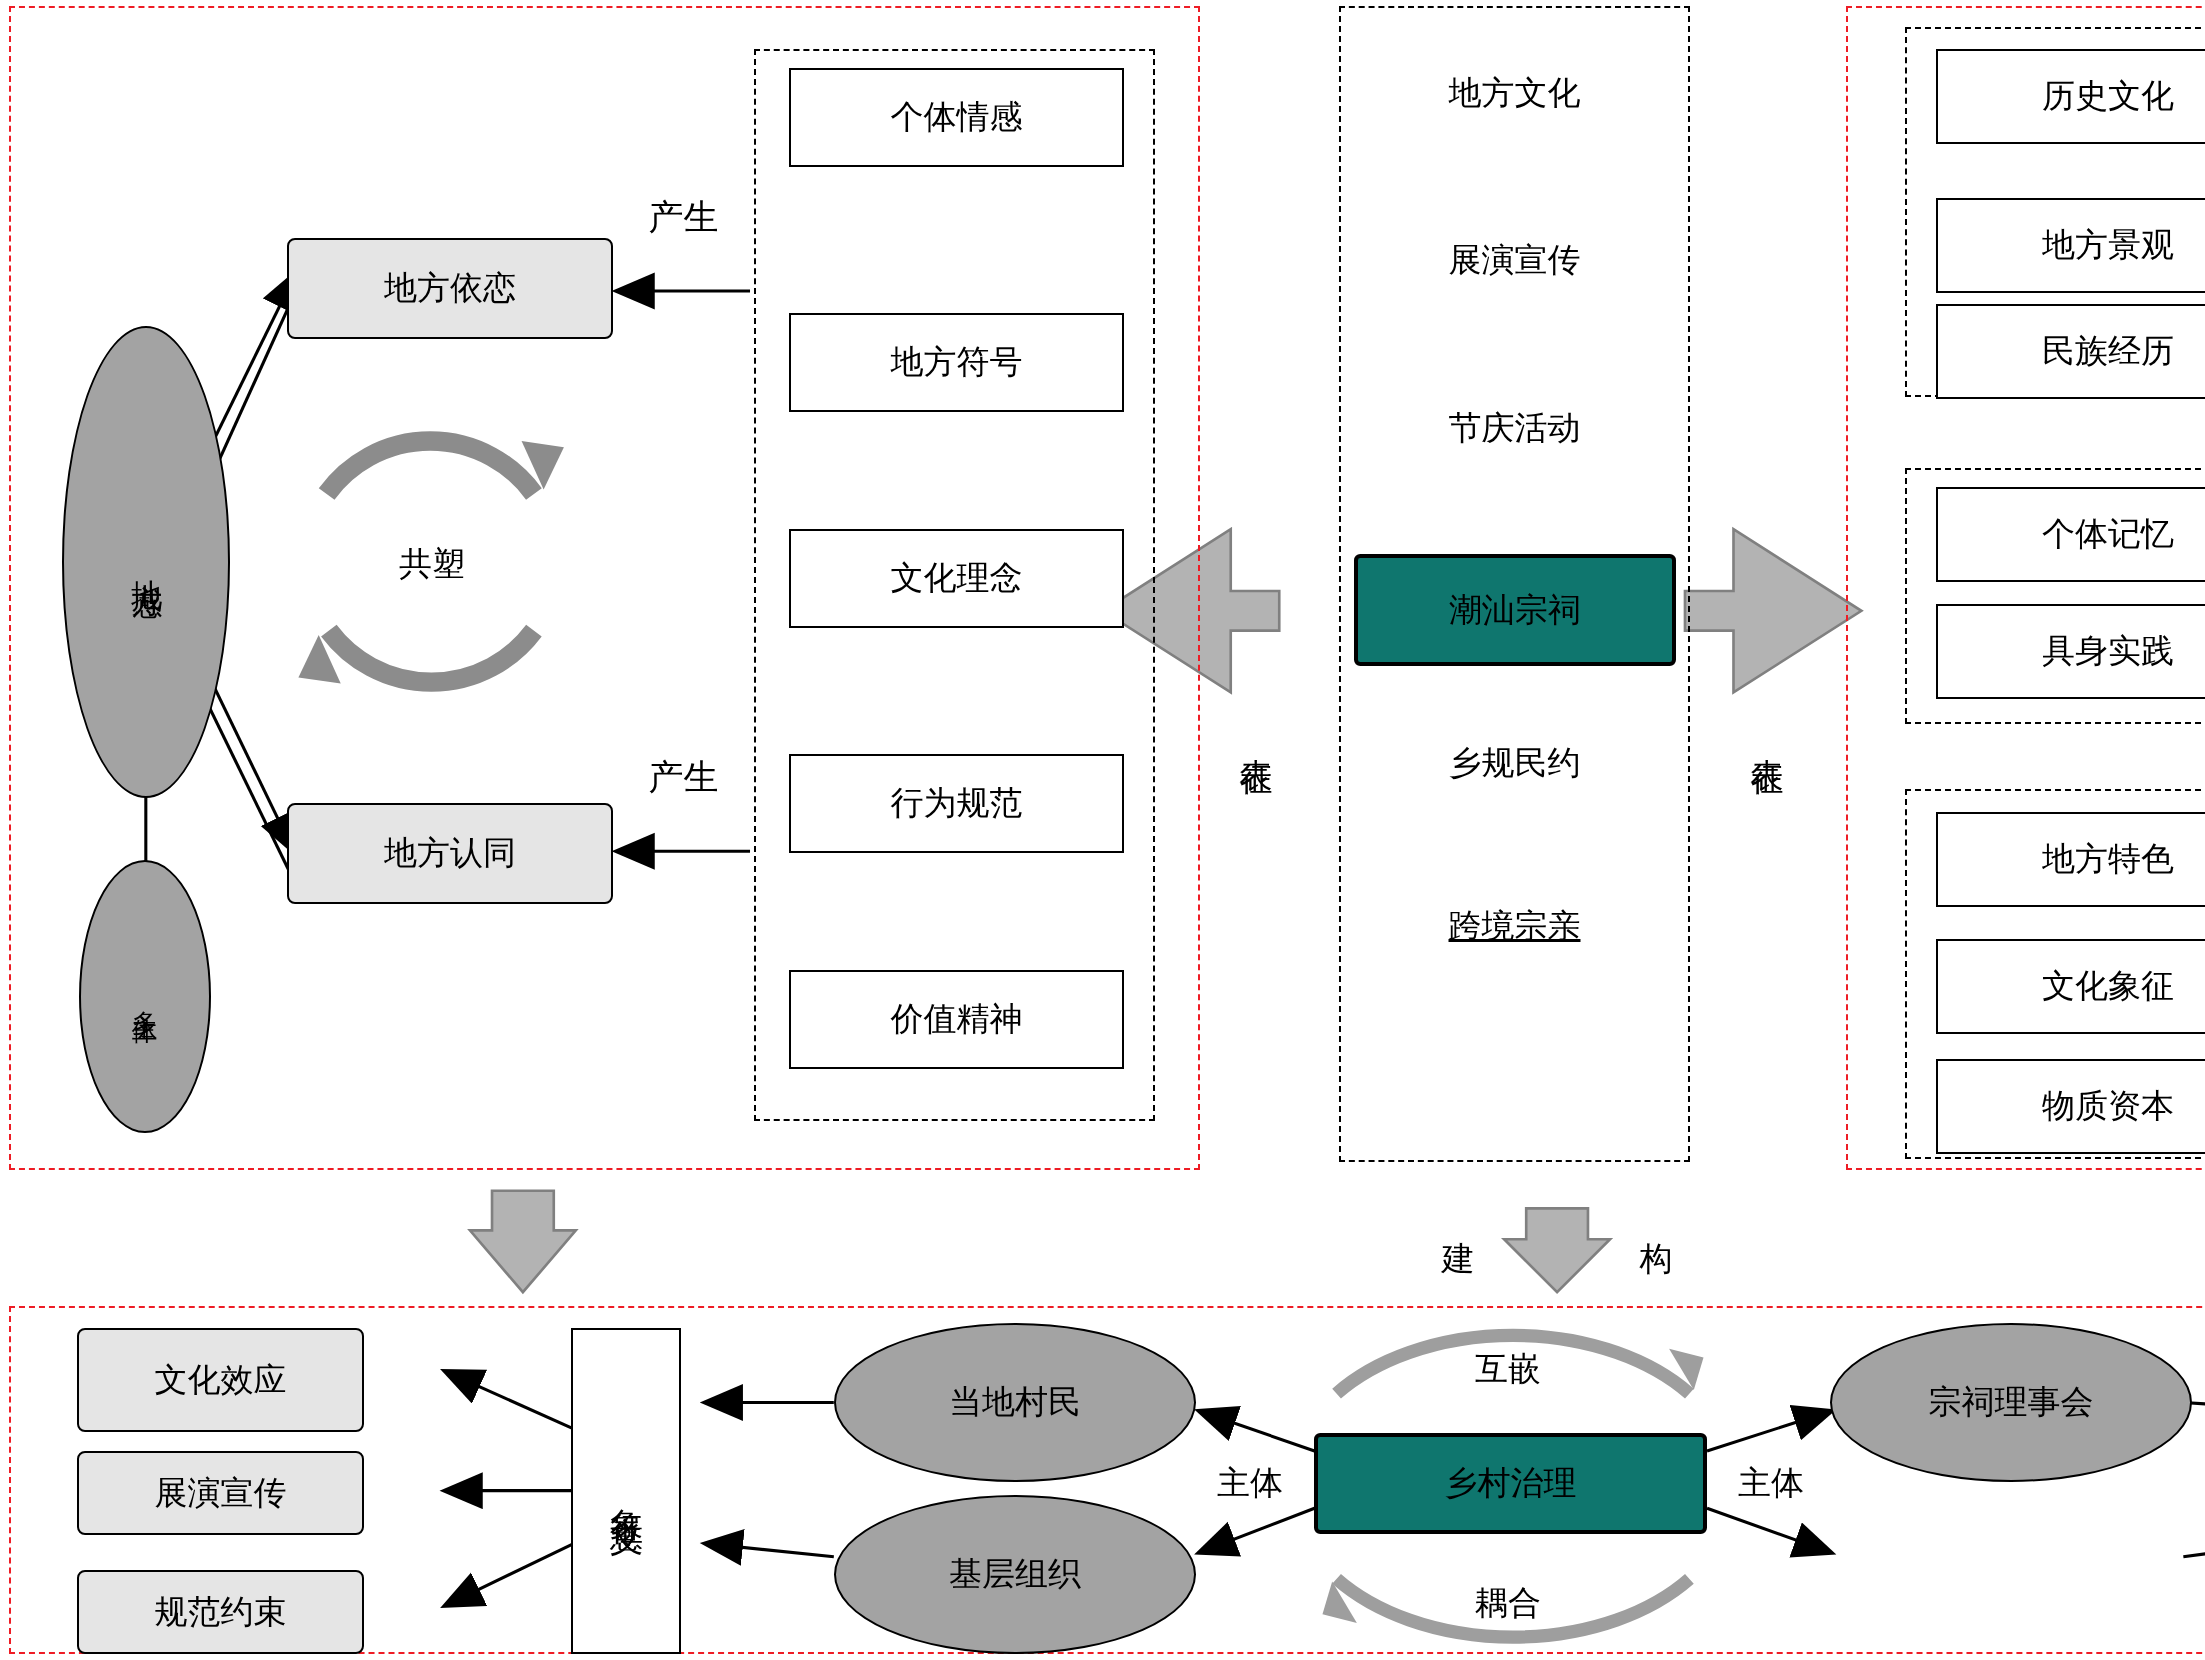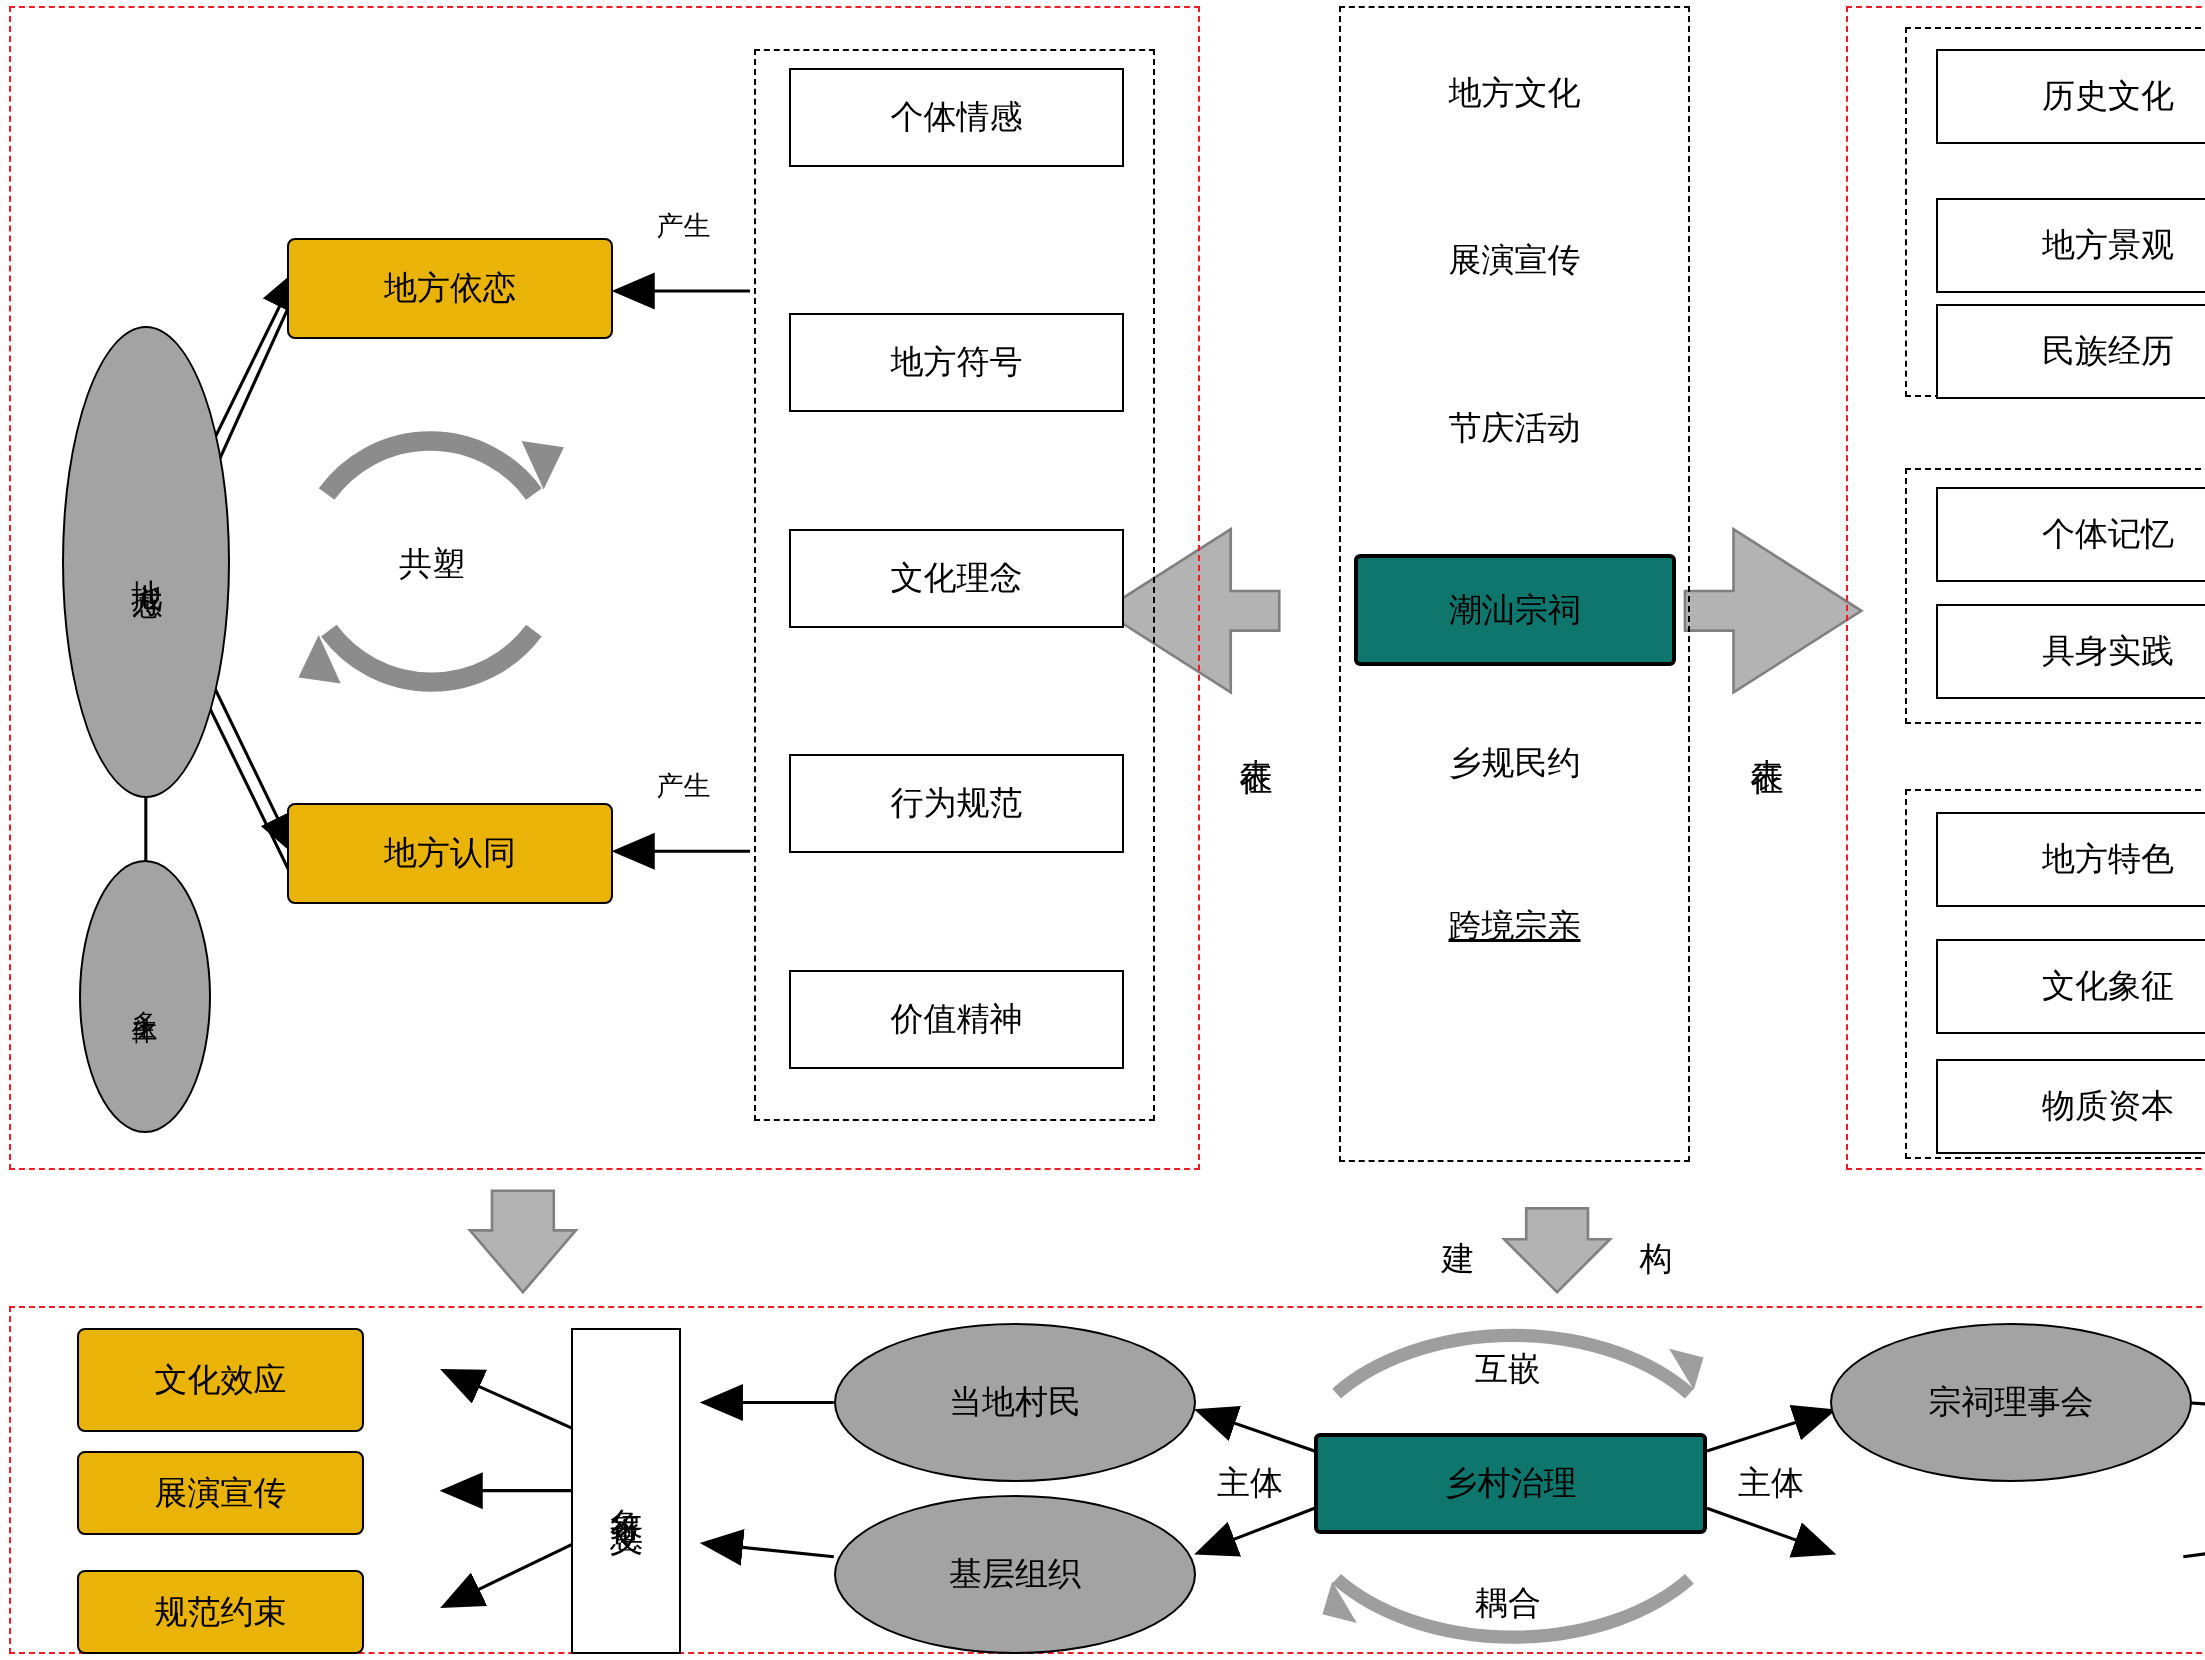--- a/index.html
+++ b/index.html
@@ -46,34 +46,34 @@
     border: 2.2px solid #000;
     background: #fff;
   }
   .rect-thick {
     border: 4.9px solid #000;
     background: #0f766e;
     border-radius: 6.2px;
   }
   .rect-round {
     border: 2.2px solid #000;
-    background: #eab308;
+    background: #e5e5e5;
     border-radius: 8px;
   }
   
   .ellipse {
     border: 2.2px solid #000;
     background: #a3a3a3;
     border-radius: 50%;
   }
 
   
   .fs-lg { font-size: 33px; }
   .fs-md { font-size: 31px; }
-  .fs-sm { font-size: 27px; align-items: flex-end; }
+  .fs-sm { font-size: 35px; }
   .fs-xs { font-size: 25.6px; }
 
   
   .vert {
     writing-mode: vertical-rl;
     text-orientation: upright;
     letter-spacing: 4.4px;
   }
 
   svg.overlay {

